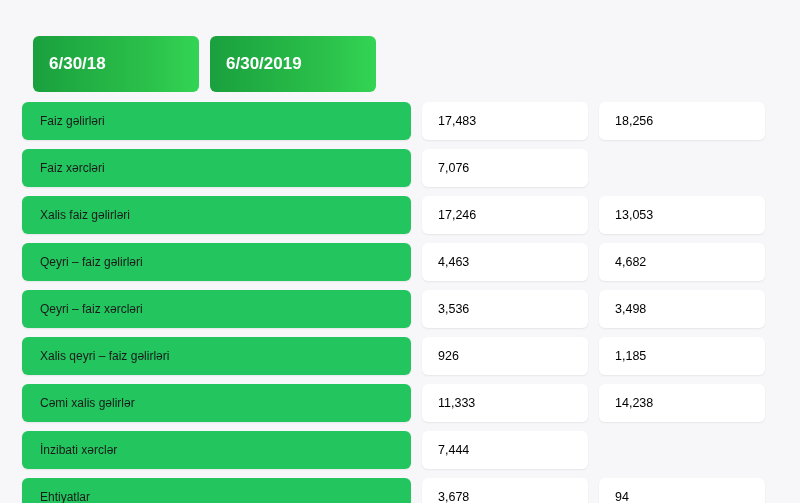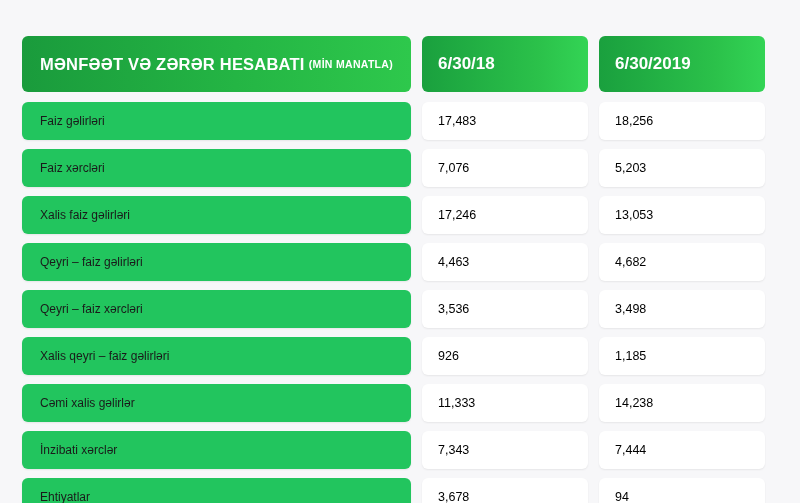--- a/index.html
+++ b/index.html
@@ -85,38 +85,33 @@
     padding: 0 16px;
     box-shadow: 0 1px 2px rgba(0,0,0,0.07);
   }
 </style>
 </head>
 <body>
 
 <div id="table-wrap">
 
   <div class="row hdr-row">
-    <div class="cell hdr-label">
-      <span class="hdr-title">MƏNFƏƏT VƏ ZƏRƏR HESABATI</span>
-      <span class="hdr-unit">(MİN MANATLA)</span>
-    </div>
     <div class="cell hdr-col">6/30/18</div>
     <div class="cell hdr-col">6/30/2019</div>
   </div>
 
   <div class="row">
     <div class="cell d-label">Faiz gəlirləri</div>
     <div class="cell d-val">17,483</div>
     <div class="cell d-val">18,256</div>
   </div>
 
   <div class="row">
     <div class="cell d-label">Faiz xərcləri</div>
     <div class="cell d-val">7,076</div>
-    <div class="cell d-val">5,203</div>
   </div>
 
   <div class="row">
     <div class="cell d-label">Xalis faiz gəlirləri</div>
     <div class="cell d-val">17,246</div>
     <div class="cell d-val">13,053</div>
   </div>
 
   <div class="row">
     <div class="cell d-label">Qeyri – faiz gəlirləri</div>
@@ -137,21 +132,20 @@
   </div>
 
   <div class="row">
     <div class="cell d-label">Cəmi xalis gəlirlər</div>
     <div class="cell d-val">11,333</div>
     <div class="cell d-val">14,238</div>
   </div>
 
   <div class="row">
     <div class="cell d-label">İnzibati xərclər</div>
-    <div class="cell d-val">7,343</div>
     <div class="cell d-val">7,444</div>
   </div>
 
   <div class="row">
     <div class="cell d-label">Ehtiyatlar</div>
     <div class="cell d-val">3,678</div>
     <div class="cell d-val">94</div>
   </div>
 
 </div>

